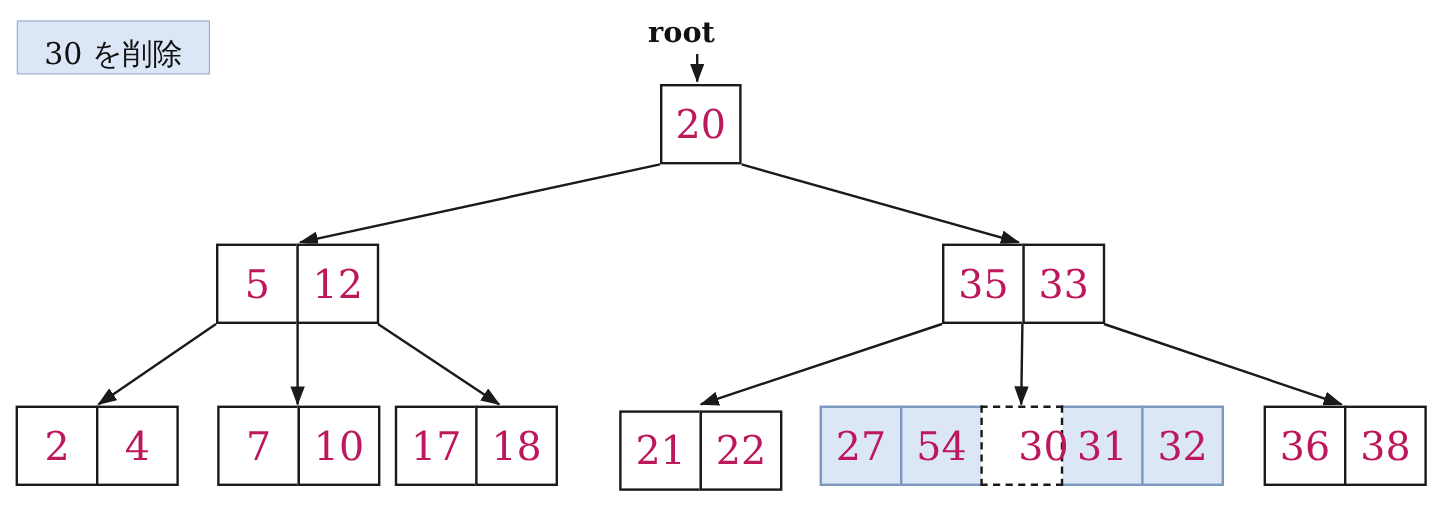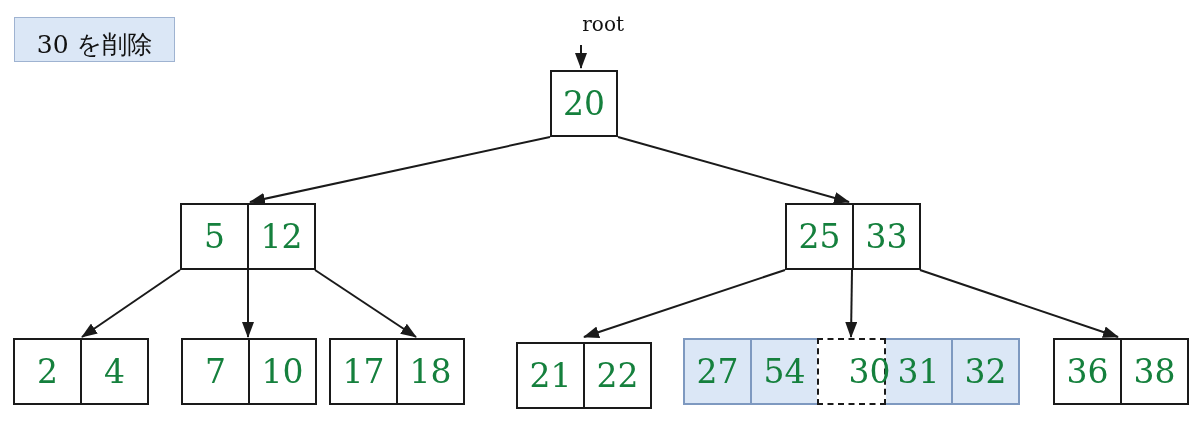--- a/index.html
+++ b/index.html
@@ -8,30 +8,30 @@
     font-family:"DejaVu Serif","Liberation Serif",serif; overflow:hidden;
   }
   .edges { position:absolute; left:0; top:0; width:1200px; height:434px; }
   .edges line { stroke:var(--line,#1a1a1a); stroke-width:2; }
 
   .node { position:absolute; display:flex; }
   .cell {
     box-sizing:border-box; width:69px; height:67px;
     border:2px solid var(--line,#1a1a1a); background:#ffffff;
     display:flex; align-items:center; justify-content:center;
-    font-size:33px; color:#15803d; line-height:1;
+    font-size:33px; color:#be185d; line-height:1;
   }
   .cell + .cell { margin-left:-2px; }
   .cell.single { width:68px; }
   .cell.hl { background:var(--hl-fill,#dbe7f6); border-color:var(--hl-border,#7e99c0);text-align:center; }
   .cell.del { border:2px dashed #1a1a1a; background:#ffffff; position:relative; z-index:2;padding-left:36px; }
 
   .root-label {
     position:absolute; left:540px; top:12px; width:84px;
-    text-align:right; font-size:20px; color:#111;
+    text-align:left; font-size:24px; color:#111;font-weight:bold;
   }
   .callout {
     position:absolute; left:14px; top:17px; width:161px; height:45px;
     box-sizing:border-box; border-radius:0;
     background:var(--caption-fill,#dbe7f6);
     border:1.5px solid var(--caption-border,#9fb3d1);
     display:flex; align-items:flex-end; justify-content:center;
     font-size:25px; color:#111;
   }
 </style>
@@ -73,21 +73,21 @@
     <div class="cell">
         <span>5</span>
       </div>
     <div class="cell">
         <span>12</span>
       </div>
   </div>
 
   <div class="node" style="left:785px; top:203px;">
     <div class="cell">
-        <span>25</span>
+        <span>35</span>
       </div>
     <div class="cell">
         <span>33</span>
       </div>
   </div>
 
   <div class="node" style="left:13px; top:338px;">
     <div class="cell">
         <span>2</span>
       </div>

